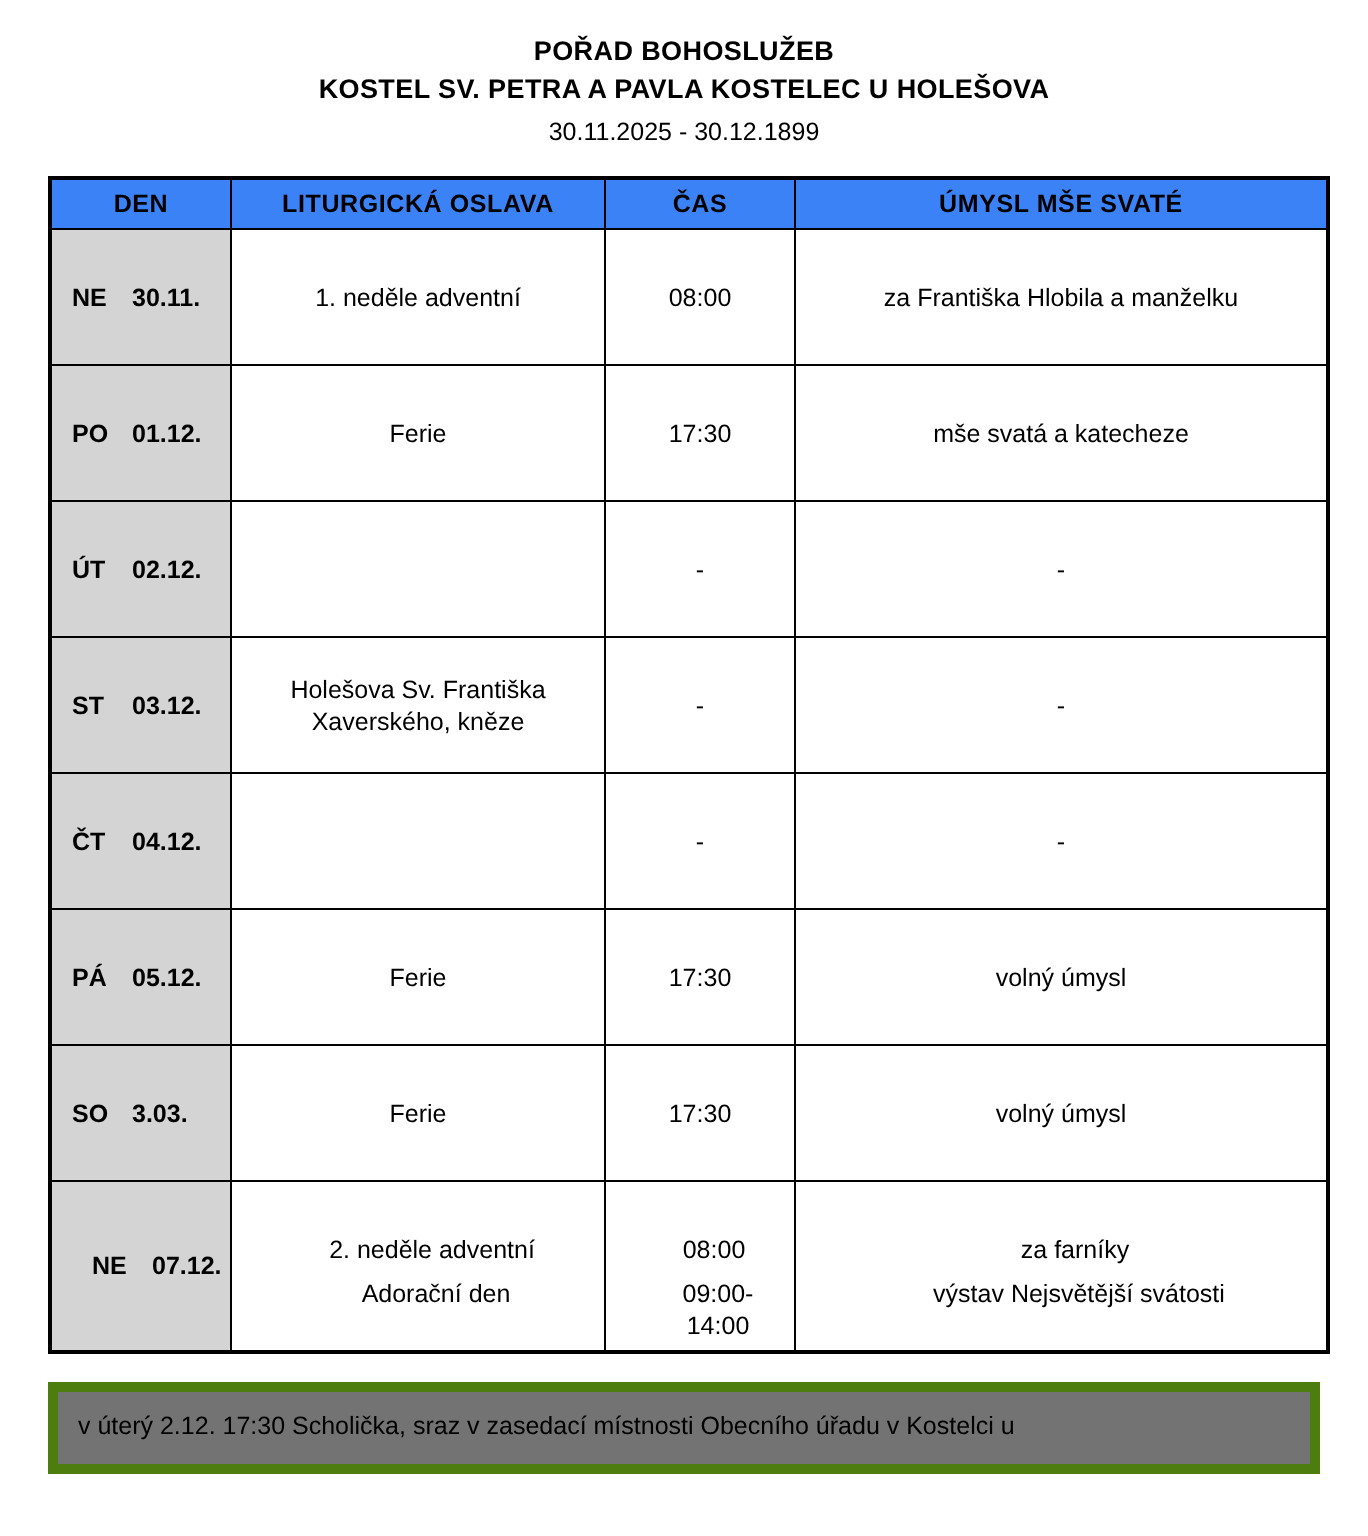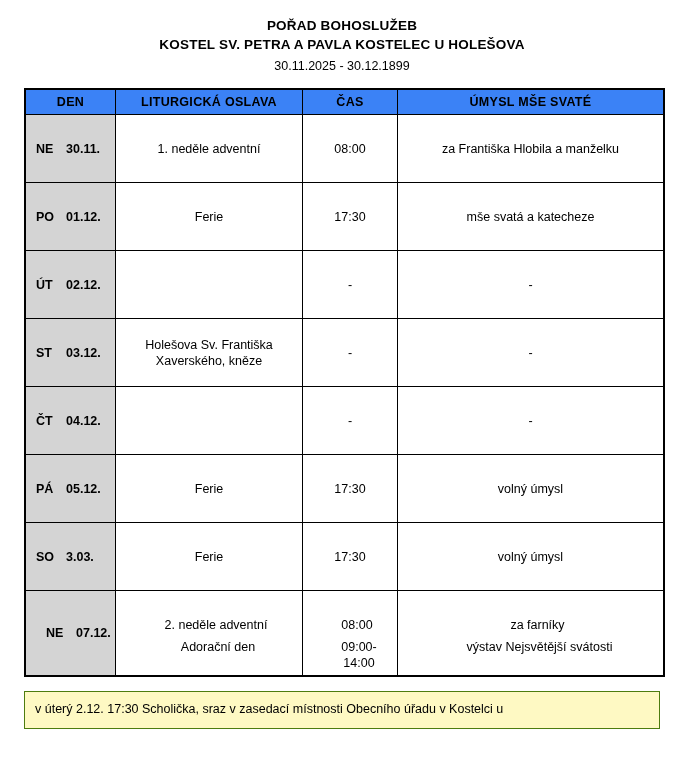--- a/index.html
+++ b/index.html
@@ -110,22 +110,22 @@
   tr.split-bottom td.int-cell {
     vertical-align: top;
     padding-top: 4px;
   }
   .dash { font-size: 13px; }
 
   .footnote {
     margin: 14px 24px 0 24px;
     width: 636px;
     box-sizing: border-box;
-    background: #fef9c3;
-    border: 1px solid #4d7c0f;
+    background: #737373;
+    border: 5px solid #4d7c0f;
     font-size: 12.5px;
     line-height: 18px;
     padding: 8px 10px 10px 10px;
   }
   .two-line {
     display: block;
   }
 </style>
 </head>
 <body>

